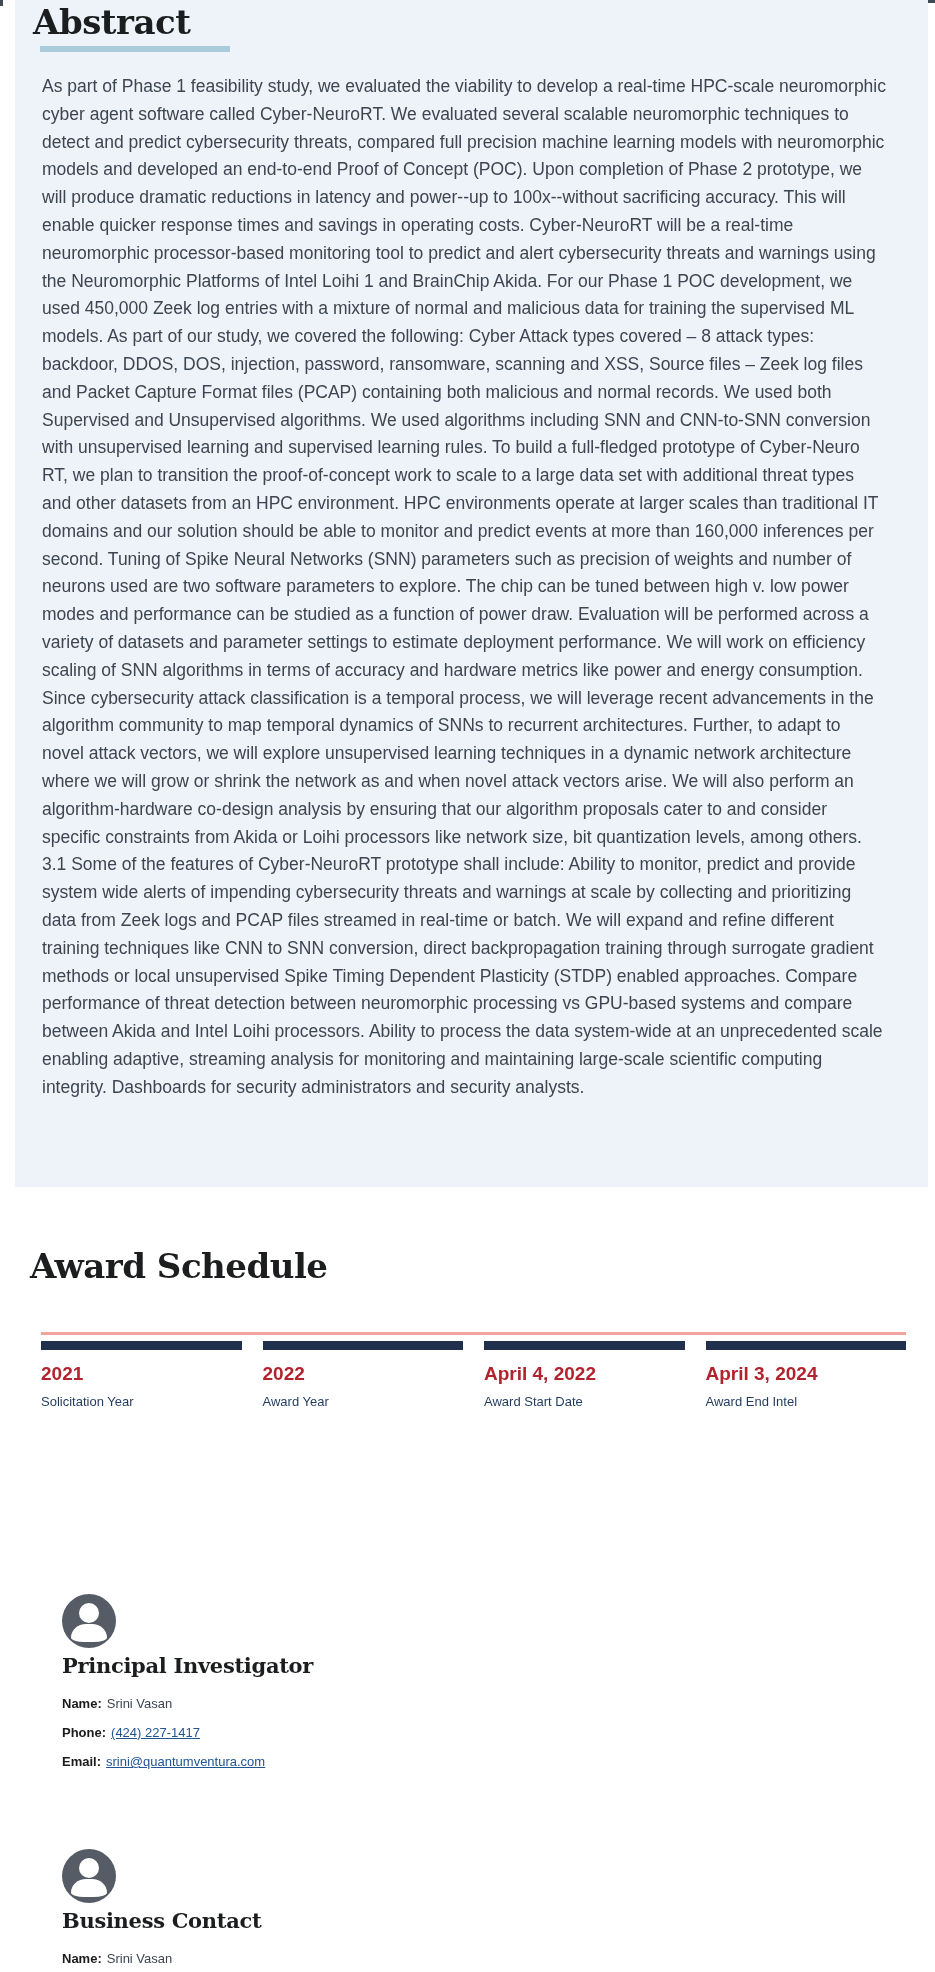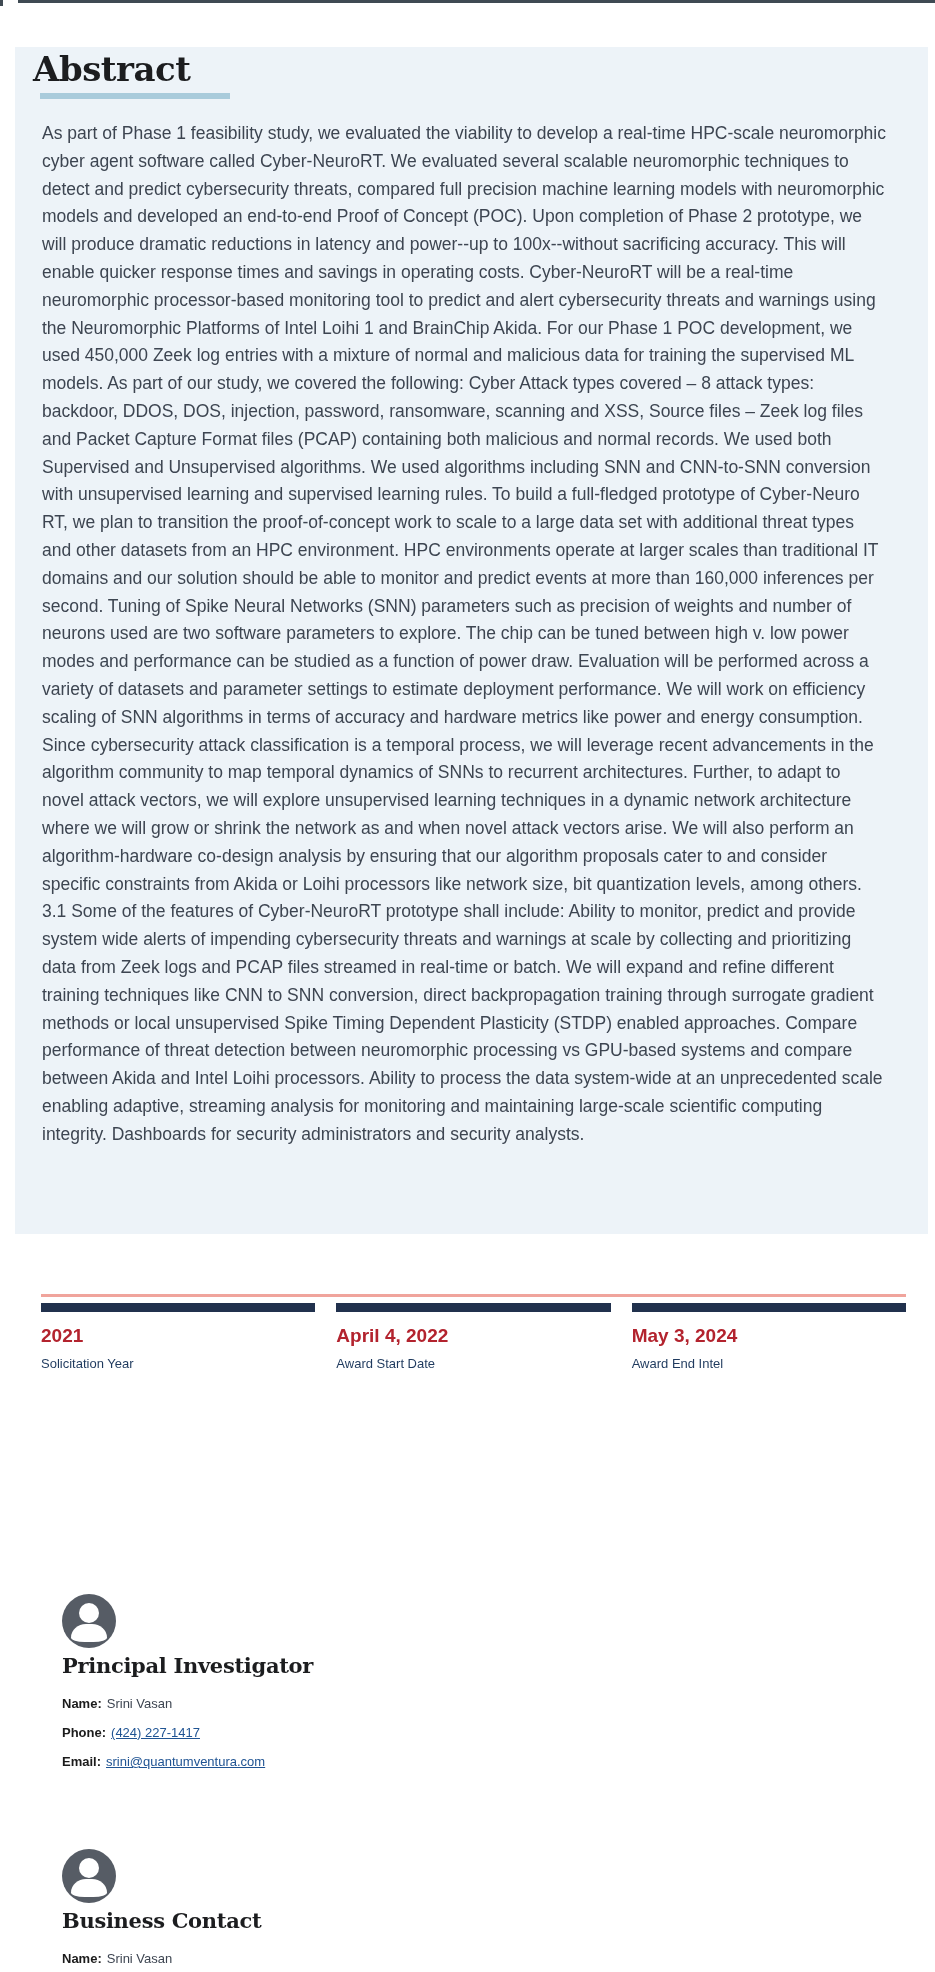--- a/index.html
+++ b/index.html
@@ -7,21 +7,21 @@
     width:935px;height:1972px;overflow:hidden;position:relative;
     font-family:"Liberation Sans",sans-serif;color:#3d4551;
   }
   
   .top-strip{position:absolute;top:0;left:18px;right:0;height:3px;background:#3f4a53;}
   .top-corner{position:absolute;top:0;left:0;width:3px;height:6px;background:#3f4a53;}
 
   
   .abstract-panel{
     position:absolute;top:0;left:15px;width:913px;height:1187px;
-    background:#edf3f8;box-sizing:border-box;padding:3px 4px 0 0;overflow:hidden;margin-top:47px;
+    background:#edf3f8;box-sizing:border-box;padding:3px 4px 0 0;overflow:hidden;
   }
   .section-title{
     font-family:"DejaVu Serif","Liberation Serif",serif;
     font-weight:700;font-size:34px;line-height:38px;color:#1c1d1f;
     letter-spacing:-0.5px;margin:0;
   }
   .abstract-panel .section-title{margin-left:18px;}
   .title-underline{width:190px;height:6px;background:#a9cbdb;margin:5px 0 0 25px;}
   .abstract-text{
     margin:21px 38px 0 27px;
@@ -86,36 +86,42 @@
 <div class="top-corner"></div>
 <div class="top-strip"></div>
 
 <section class="abstract-panel">
   <h1 class="section-title">Abstract</h1>
   <div class="title-underline"></div>
   <p class="abstract-text">As part of Phase 1 feasibility study, we evaluated the viability to develop a real-time HPC-scale neuromorphic cyber agent software called Cyber-NeuroRT. We evaluated several scalable neuromorphic techniques to detect and predict cybersecurity threats, compared full precision machine learning models with neuromorphic models and developed an end-to-end Proof of Concept (POC). Upon completion of Phase 2 prototype, we will produce dramatic reductions in latency and power--up to 100x--without sacrificing accuracy. This will enable quicker response times and savings in operating costs. Cyber-NeuroRT will be a real-time neuromorphic processor-based monitoring tool to predict and alert cybersecurity threats and warnings using the Neuromorphic Platforms of Intel Loihi 1 and BrainChip Akida. For our Phase 1 POC development, we used 450,000 Zeek log entries with a mixture of normal and malicious data for training the supervised ML models. As part of our study, we covered the following: Cyber Attack types covered – 8 attack types: backdoor, DDOS, DOS, injection, password, ransomware, scanning and XSS, Source files – Zeek log files and Packet Capture Format files (PCAP) containing both malicious and normal records. We used both Supervised and Unsupervised algorithms. We used algorithms including SNN and CNN-to-SNN conversion with unsupervised learning and supervised learning rules. To build a full-fledged prototype of Cyber-Neuro RT, we plan to transition the proof-of-concept work to scale to a large data set with additional threat types and other datasets from an HPC environment. HPC environments operate at larger scales than traditional IT domains and our solution should be able to monitor and predict events at more than 160,000 inferences per second. Tuning of Spike Neural Networks (SNN) parameters such as precision of weights and number of neurons used are two software parameters to explore. The chip can be tuned between high v. low power modes and performance can be studied as a function of power draw. Evaluation will be performed across a variety of datasets and parameter settings to estimate deployment performance. We will work on efficiency scaling of SNN algorithms in terms of accuracy and hardware metrics like power and energy consumption. Since cybersecurity attack classification is a temporal process, we will leverage recent advancements in the algorithm community to map temporal dynamics of SNNs to recurrent architectures. Further, to adapt to novel attack vectors, we will explore unsupervised learning techniques in a dynamic network architecture where we will grow or shrink the network as and when novel attack vectors arise. We will also perform an algorithm-hardware co-design analysis by ensuring that our algorithm proposals cater to and consider specific constraints from Akida or Loihi processors like network size, bit quantization levels, among others. 3.1 Some of the features of Cyber-NeuroRT prototype shall include: Ability to monitor, predict and provide system wide alerts of impending cybersecurity threats and warnings at scale by collecting and prioritizing data from Zeek logs and PCAP files streamed in real-time or batch. We will expand and refine different training techniques like CNN to SNN conversion, direct backpropagation training through surrogate gradient methods or local unsupervised Spike Timing Dependent Plasticity (STDP) enabled approaches. Compare performance of threat detection between neuromorphic processing vs GPU-based systems and compare between Akida and Intel Loihi processors. Ability to process the data system-wide at an unprecedented scale enabling adaptive, streaming analysis for monitoring and maintaining large-scale scientific computing integrity. Dashboards for security administrators and security analysts.</p>
 </section>
 
 <section class="award-section">
+  <h2 class="section-title">Award Schedule</h2>
   <div class="timeline">
     <div class="timeline-track"></div>
     <div class="timeline-cols">
       <div class="timeline-col">
         <div class="timeline-bar"></div>
         <div class="timeline-value">2021</div>
         <div class="timeline-label">Solicitation Year</div>
       </div>
       <div class="timeline-col">
         <div class="timeline-bar"></div>
+        <div class="timeline-value">2022</div>
+        <div class="timeline-label">Award Year</div>
+      </div>
+      <div class="timeline-col">
+        <div class="timeline-bar"></div>
         <div class="timeline-value">April 4, 2022</div>
         <div class="timeline-label">Award Start Date</div>
       </div>
       <div class="timeline-col">
         <div class="timeline-bar"></div>
-        <div class="timeline-value">May 3, 2024</div>
+        <div class="timeline-value">April 3, 2024</div>
         <div class="timeline-label">Award End Intel</div>
       </div>
     </div>
   </div>
 </section>
 
 <section class="contacts">
 
   <div class="contact">
     <div class="contact-icon-col">

